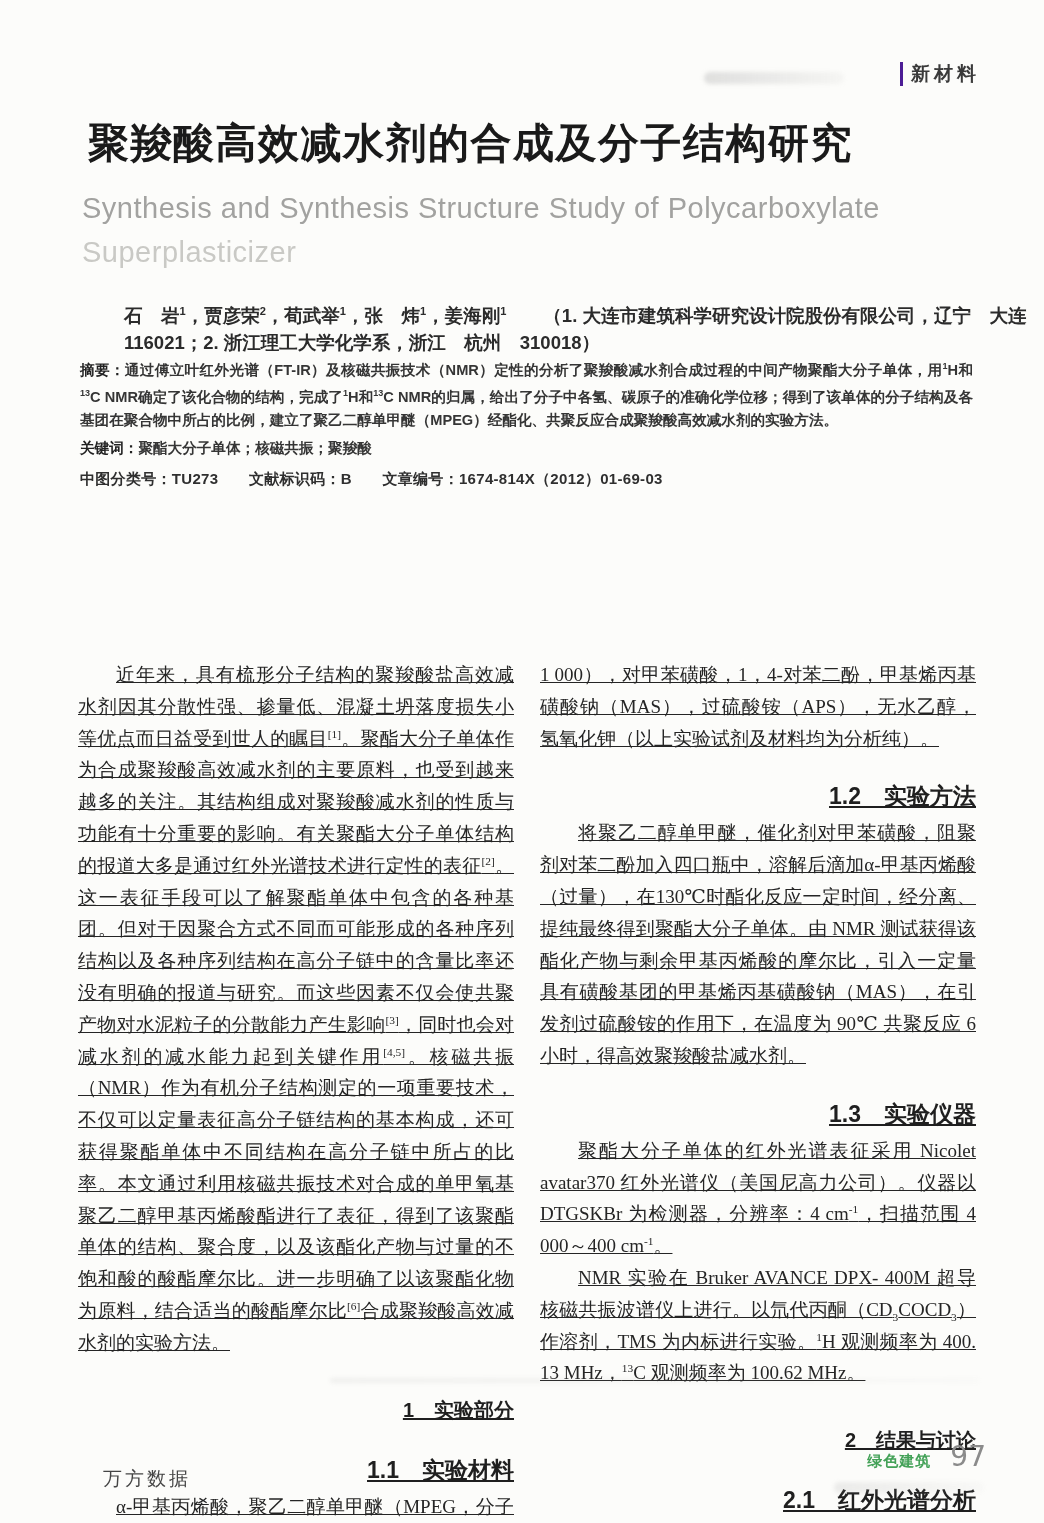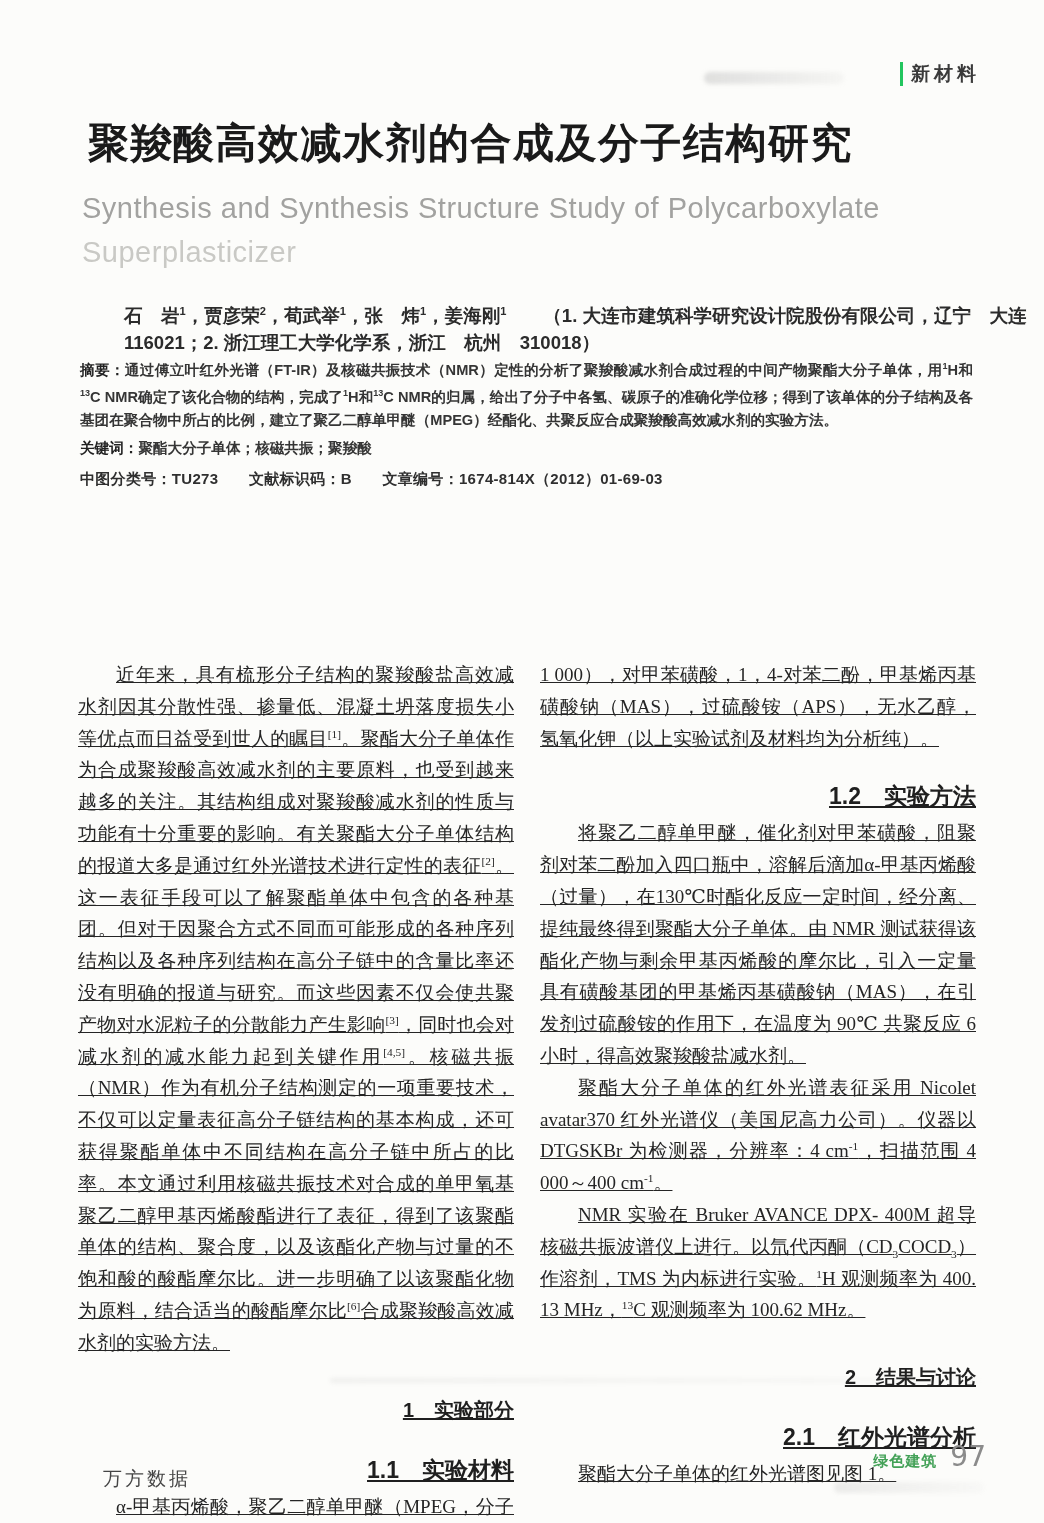--- a/index.html
+++ b/index.html
@@ -10,21 +10,21 @@
   }
   .page{
     position:relative;width:1044px;height:1523px;overflow:hidden;
     background:#fcfcfa;
     color:#2d2d2d;
   }
   
   .section-tag{
     position:absolute;top:62px;right:64px;
     font-size:19px;font-weight:700;color:#3a3a3a;letter-spacing:4px;
-    border-left:3px solid #22c55e;padding-left:8px;line-height:24px;
+    border-left:3px solid #4c1d95;padding-left:8px;line-height:24px;
   }
   .smudge{position:absolute;background:linear-gradient(90deg,rgba(150,150,150,.28),rgba(190,190,190,.10));border-radius:8px;filter:blur(2px);}
   .smudge.s1{top:72px;right:200px;width:140px;height:12px;}
   .smudge.s2{top:1482px;right:60px;width:150px;height:11px;opacity:.6;}
   .smudge.s3{top:1378px;left:330px;width:650px;height:5px;opacity:.45;}
   
   .title-zh{
     position:absolute;left:88px;top:116px;
     font-size:41px;font-weight:800;color:#1a1a1a;letter-spacing:1.5px;
     font-family:"Liberation Sans","DejaVu Sans",sans-serif;
@@ -79,21 +79,21 @@
   }
   .h-l1 + .h-l2{margin-top:30px !important;}
   
   .watermark{
     position:absolute;left:103px;top:1466px;
     font-family:"Liberation Serif","DejaVu Serif",serif;
     font-size:19px;color:#454545;letter-spacing:3px;
   }
   .journal-footer{
     position:absolute;right:58px;top:1440px;
-    display:flex;align-items:baseline;gap:13px;
+    display:flex;align-items:baseline;gap:19px;
   }
   .journal-name{
     font-size:15px;font-weight:800;color:#43a157;letter-spacing:1px;
   }
   .page-number{
     font-size:28px;color:#8b8b8b;font-weight:400;
     font-family:"DejaVu Sans","Liberation Sans",sans-serif;
   }
 </style>
 </head>
@@ -128,20 +128,21 @@
       <p class="ind">近年来，具有梳形分子结构的聚羧酸盐高效减水剂因其分散性强、掺量低、混凝土坍落度损失小等优点而日益受到世人的瞩目<sup>[1]</sup>。聚酯大分子单体作为合成聚羧酸高效减水剂的主要原料，也受到越来越多的关注。其结构组成对聚羧酸减水剂的性质与功能有十分重要的影响。有关聚酯大分子单体结构的报道大多是通过红外光谱技术进行定性的表征<sup>[2]</sup>。这一表征手段可以了解聚酯单体中包含的各种基团。但对于因聚合方式不同而可能形成的各种序列结构以及各种序列结构在高分子链中的含量比率还没有明确的报道与研究。而这些因素不仅会使共聚产物对水泥粒子的分散能力产生影响<sup>[3]</sup>，同时也会对减水剂的减水能力起到关键作用<sup>[4,5]</sup>。核磁共振（NMR）作为有机分子结构测定的一项重要技术，不仅可以定量表征高分子链结构的基本构成，还可获得聚酯单体中不同结构在高分子链中所占的比率。本文通过利用核磁共振技术对合成的单甲氧基聚乙二醇甲基丙烯酸酯进行了表征，得到了该聚酯单体的结构、聚合度，以及该酯化产物与过量的不饱和酸的酸酯摩尔比。进一步明确了以该聚酯化物为原料，结合适当的酸酯摩尔比<sup>[6]</sup>合成聚羧酸高效减水剂的实验方法。</p>
       <p class="h-l1">1　实验部分</p>
       <p class="h-l2">1.1　实验材料</p>
       <p class="ind">α-甲基丙烯酸，聚乙二醇单甲醚（MPEG，分子量</p>
     </div>
 
     <div class="col">
       <p>1 000），对甲苯磺酸，1，4-对苯二酚，甲基烯丙基磺酸钠（MAS），过硫酸铵（APS），无水乙醇，氢氧化钾（以上实验试剂及材料均为分析纯）。</p>
       <p class="h-l2">1.2　实验方法</p>
       <p class="ind">将聚乙二醇单甲醚，催化剂对甲苯磺酸，阻聚剂对苯二酚加入四口瓶中，溶解后滴加α-甲基丙烯酸（过量），在130℃时酯化反应一定时间，经分离、提纯最终得到聚酯大分子单体。由 NMR 测试获得该酯化产物与剩余甲基丙烯酸的摩尔比，引入一定量具有磺酸基团的甲基烯丙基磺酸钠（MAS），在引发剂过硫酸铵的作用下，在温度为 90℃ 共聚反应 6 小时，得高效聚羧酸盐减水剂。</p>
+      <p class="h-l2">1.3　实验仪器</p>
       <p class="ind">聚酯大分子单体的红外光谱表征采用 Nicolet avatar370 红外光谱仪（美国尼高力公司）。仪器以 DTGSKBr 为检测器，分辨率：4 cm<sup>-1</sup>，扫描范围 4 000～400 cm<sup>-1</sup>。</p>
       <p class="ind">NMR 实验在 Bruker AVANCE DPX- 400M 超导核磁共振波谱仪上进行。以氘代丙酮（CD<sub>3</sub>COCD<sub>3</sub>）作溶剂，TMS 为内标进行实验。<sup>1</sup>H 观测频率为 400. 13 MHz，<sup>13</sup>C 观测频率为 100.62 MHz。</p>
       <p class="h-l1">2　结果与讨论</p>
       <p class="h-l2">2.1　红外光谱分析</p>
       <p class="ind">聚酯大分子单体的红外光谱图见图 1。</p>
     </div>
 
   </div>
 
   <div class="smudge s3"></div>

